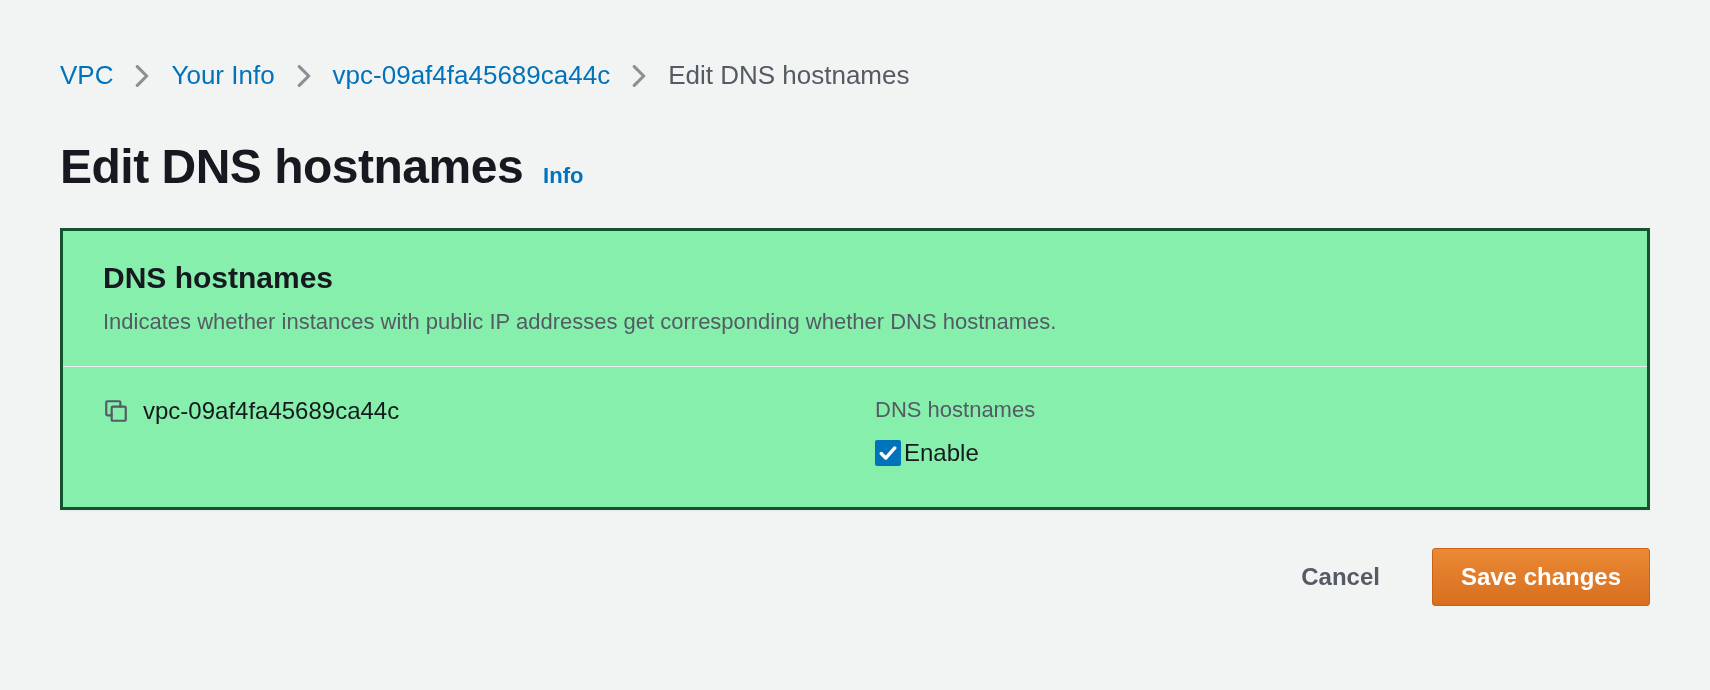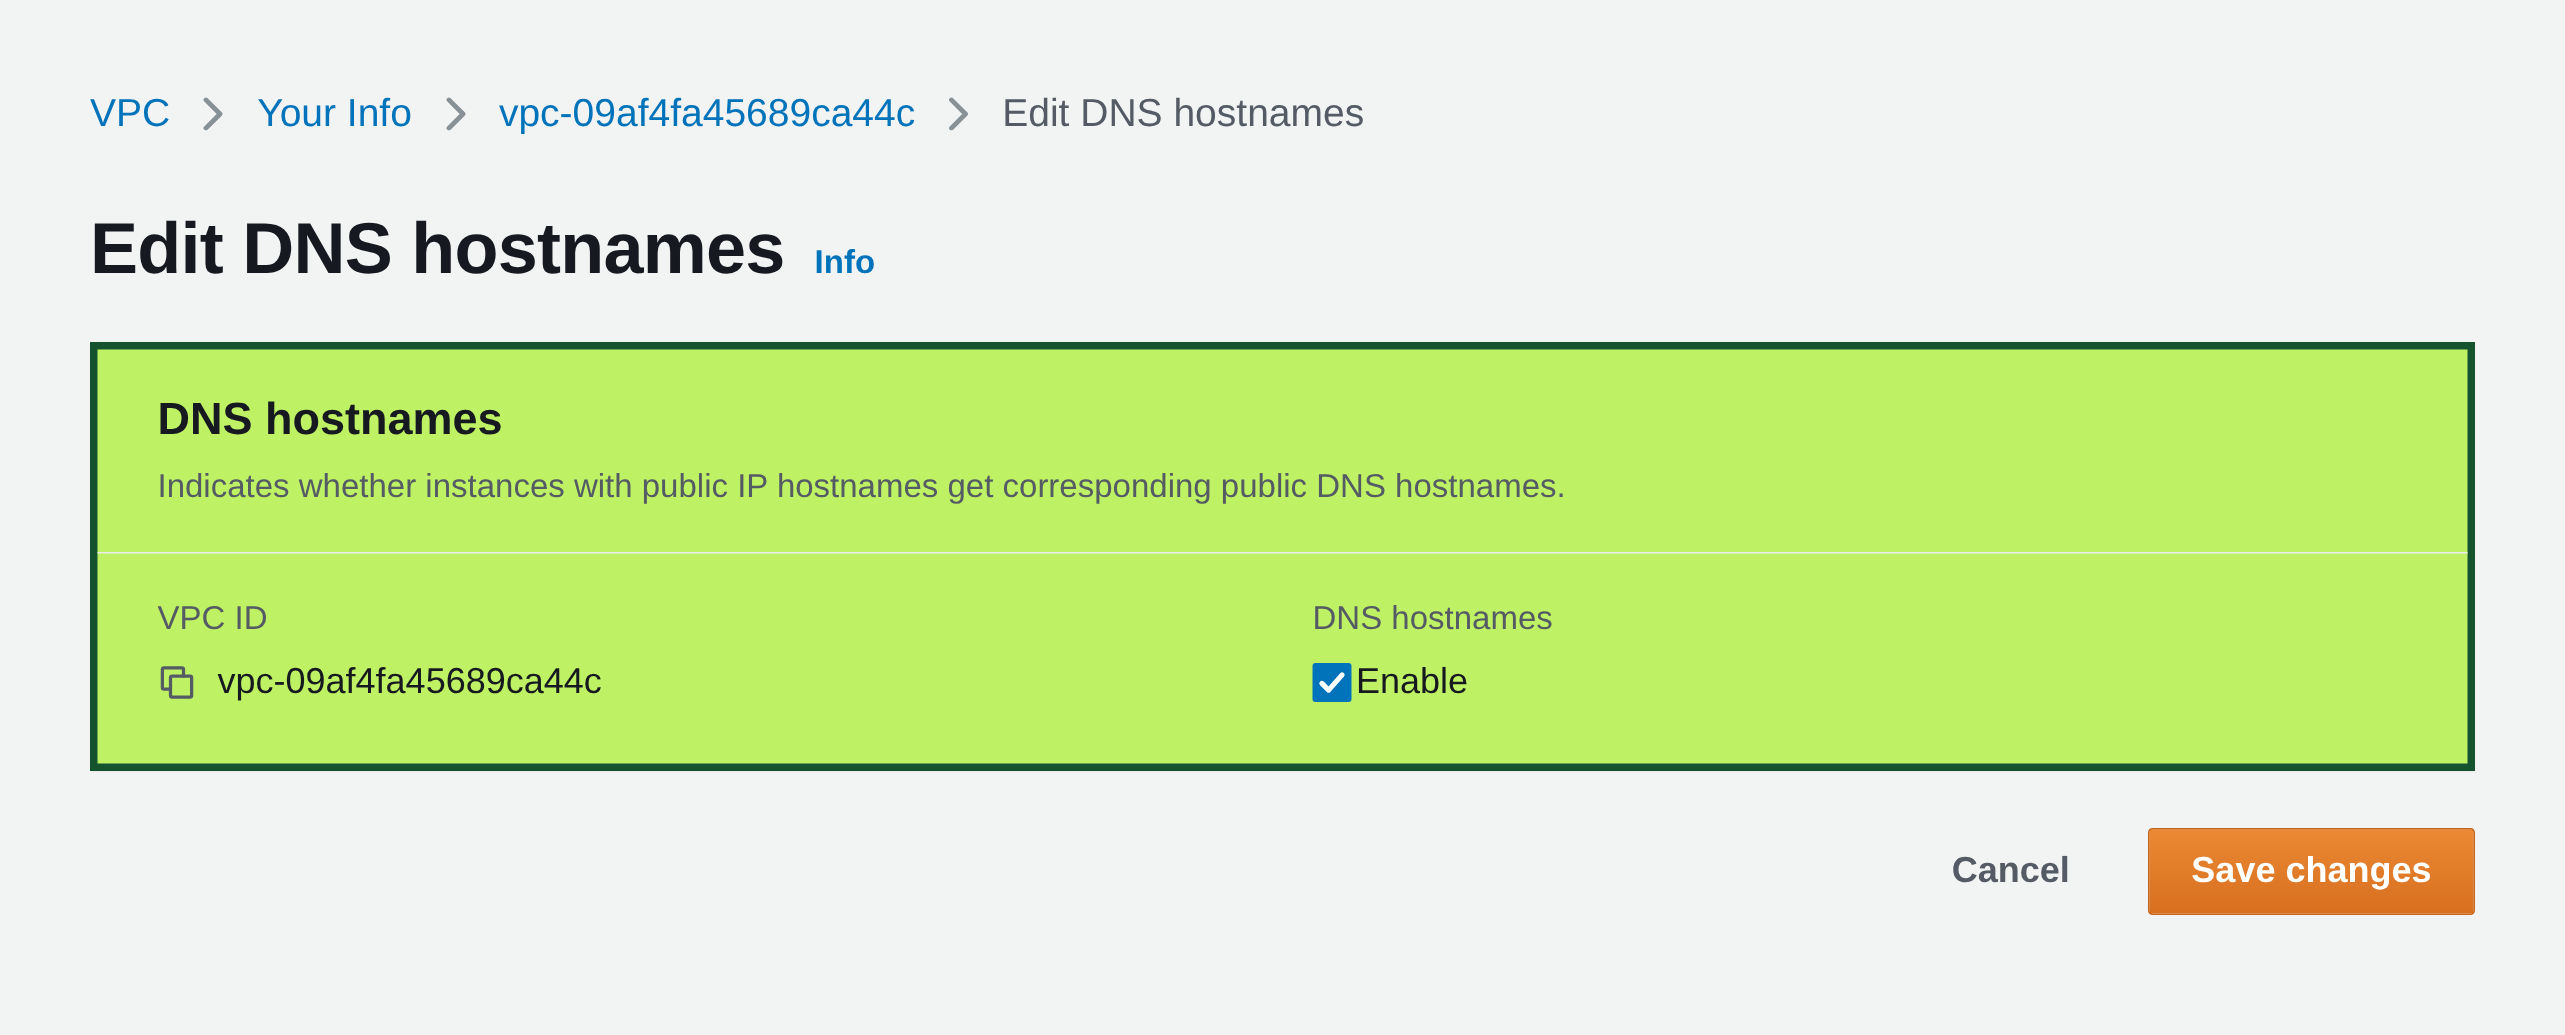--- a/index.html
+++ b/index.html
@@ -45,22 +45,22 @@
   }
   .info-link {
     font-size: 22px;
     font-weight: 700;
     color: #0073bb;
     text-decoration: none;
   }
 
   
   .panel {
-    background: #bef264;
-    border: 5px solid #14532d;
+    background: #86efac;
+    border: 3px solid #14532d;
     box-shadow: 0 1px 1px rgba(0,0,0,0.03);
   }
   .panel-header {
     padding: 30px 40px 28px 40px;
     border-bottom: 1px solid #eaeded;
   }
   .panel-header h2 {
     margin: 0 0 10px 0;
     font-size: 30px;
     font-weight: 700;
@@ -173,25 +173,24 @@
   </nav>
 
   <div class="title-row">
     <h1>Edit DNS hostnames</h1>
     <a href="#" class="info-link">Info</a>
   </div>
 
   <section class="panel">
     <div class="panel-header">
       <h2>DNS hostnames</h2>
-      <p class="desc">Indicates whether instances with public IP hostnames get corresponding public DNS hostnames.</p>
+      <p class="desc">Indicates whether instances with public IP addresses get corresponding whether DNS hostnames.</p>
     </div>
     <div class="panel-body">
       <div class="col">
-        <div class="field-label">VPC ID</div>
         <div class="field-value">
           <span class="copy-icon" title="Copy">
             <svg viewBox="0 0 24 24" stroke-width="2" stroke-linejoin="round" stroke-linecap="round">
               <rect x="8" y="8" width="13" height="13" rx="1"></rect>
               <path d="M16 8 V4 a1 1 0 0 0 -1 -1 H4 a1 1 0 0 0 -1 1 v11 a1 1 0 0 0 1 1 h4"></path>
             </svg>
           </span>
           <span>vpc-09af4fa45689ca44c</span>
         </div>
       </div>

